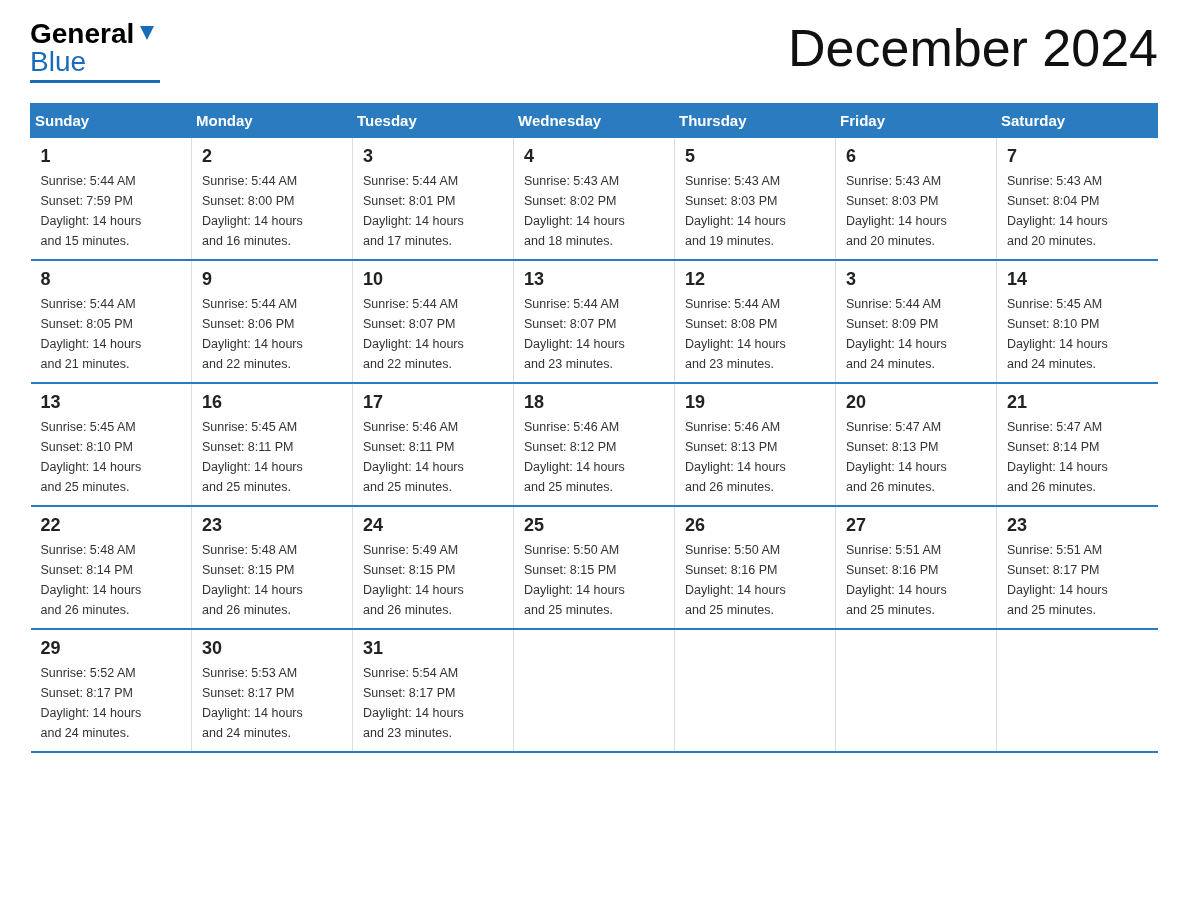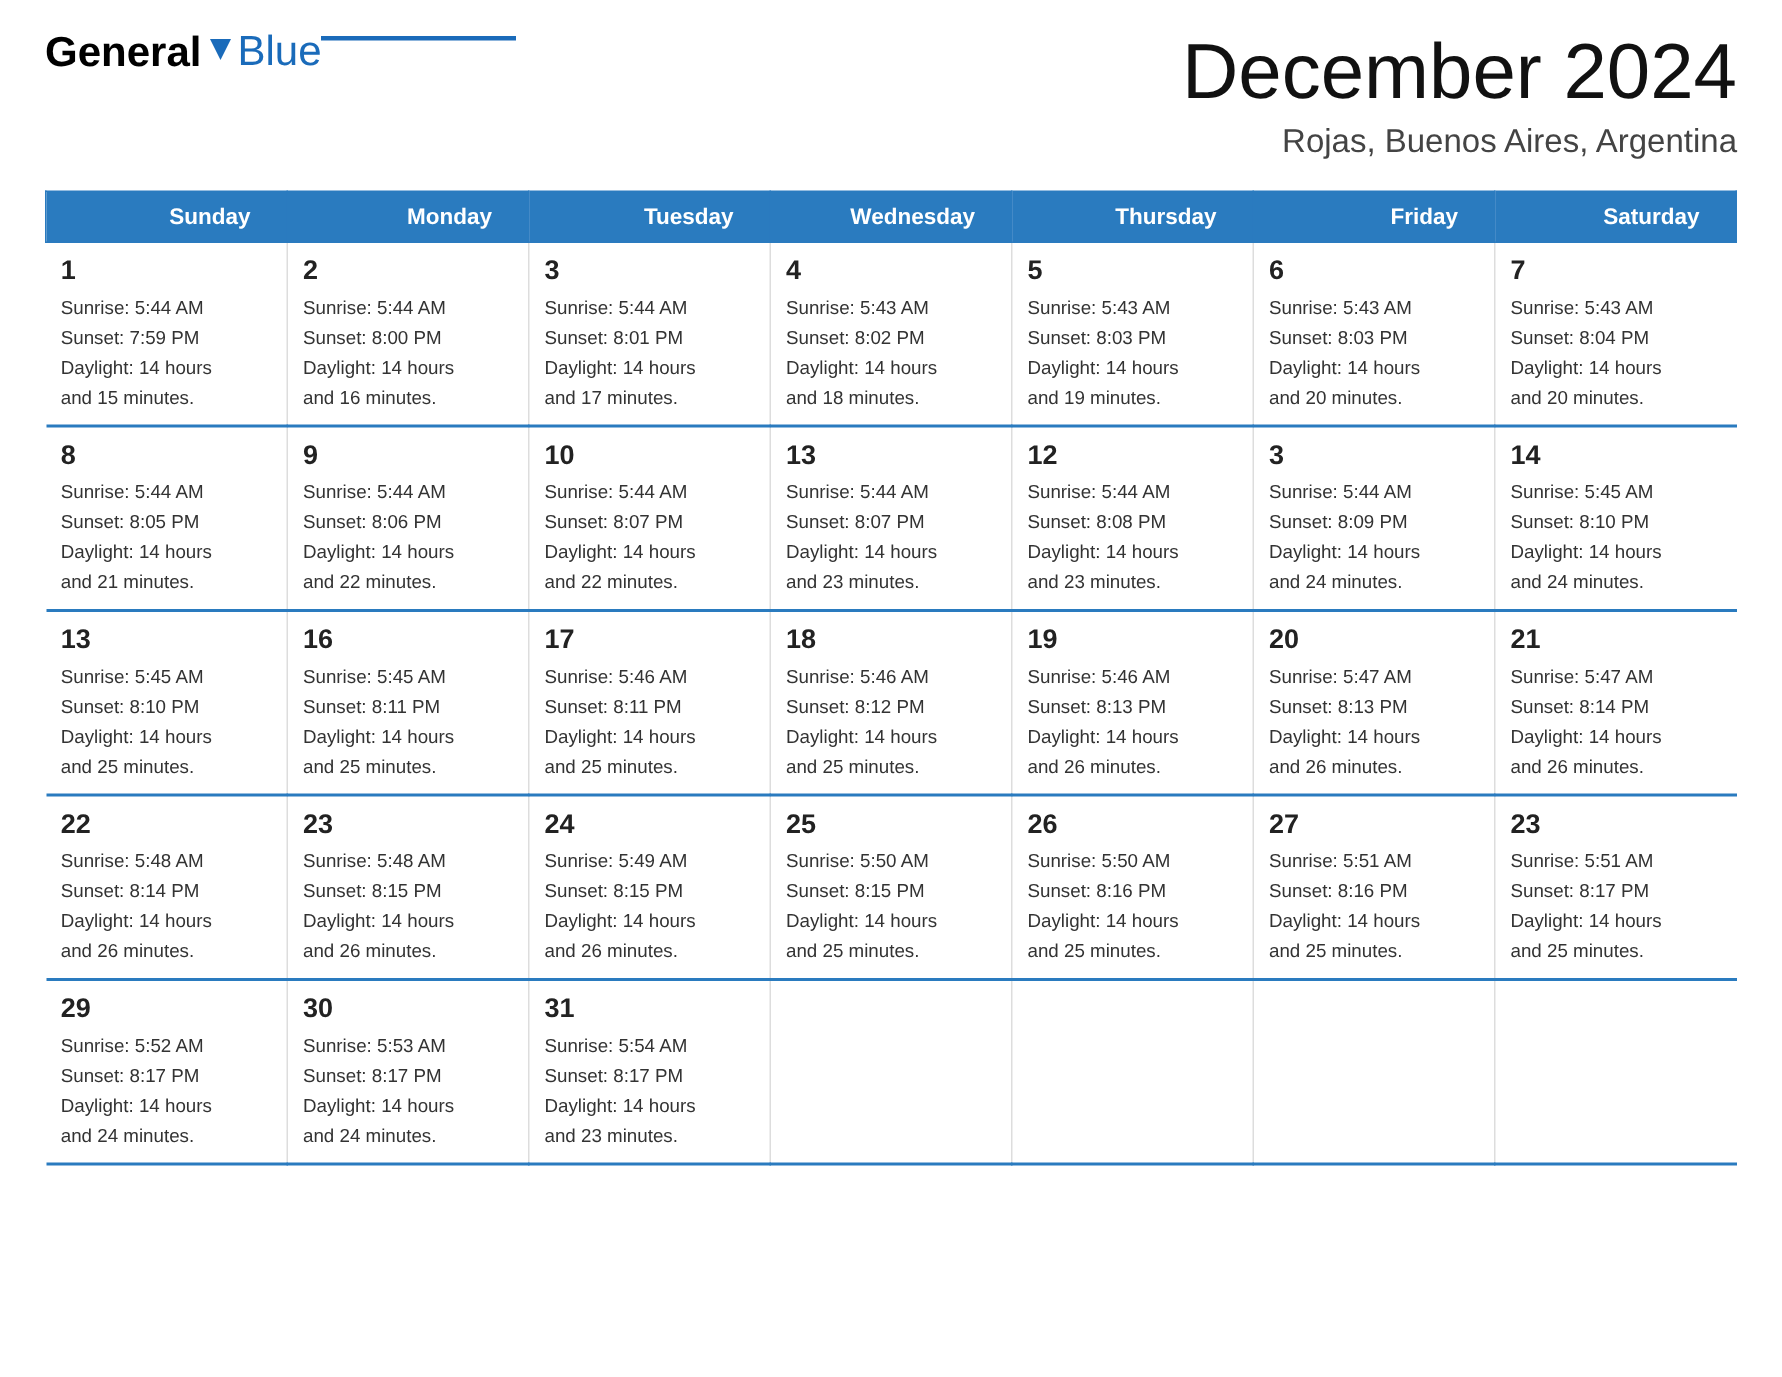--- a/index.html
+++ b/index.html
@@ -11,21 +11,21 @@
       padding: 20px 30px;
     }
     .header-area {
       display: flex;
       justify-content: space-between;
       align-items: flex-start;
       margin-bottom: 20px;
     }
     .logo {
       display: flex;
-      flex-direction: row;
+      flex-direction: column;
       align-items: flex-start;
     }
     .logo-general {
       font-size: 28px;
       font-weight: bold;
       color: #000;
       line-height: 1;
     }
     .logo-blue {
       font-size: 28px;
@@ -56,22 +56,22 @@
     table {
       width: 100%;
       border-collapse: collapse;
       table-layout: fixed;
     }
     thead tr th {
       background: #2a7bbf;
       color: #fff;
       font-size: 15px;
       font-weight: bold;
-      padding: 8px 24px;
-      text-align: right;
+      padding: 8px 4px;
+      text-align: left;
       border: 1px solid #2a7bbf;
     }
     tbody tr {
       border-bottom: 2px solid #2a7bbf;
     }
     tbody tr td {
       vertical-align: top;
       padding: 8px 10px;
       font-size: 13px;
       color: #222;
@@ -107,21 +107,20 @@
         <svg width="22" height="22" viewBox="0 0 22 22">
           <polygon points="4,4 18,4 11,18" fill="#1a6bba"></polygon>
         </svg>
       </span>
     </div>
     <span class="logo-blue">Blue</span>
     <div class="logo-line"></div>
   </div>
   <div class="title-area">
     <div class="month-title">December 2024</div>
-    <div class="subtitle">Rojas, Buenos Aires, Argentina</div>
   </div>
 </div>
 
 <table>
   <thead>
     <tr>
       <th>Sunday</th>
       <th>Monday</th>
       <th>Tuesday</th>
       <th>Wednesday</th>

